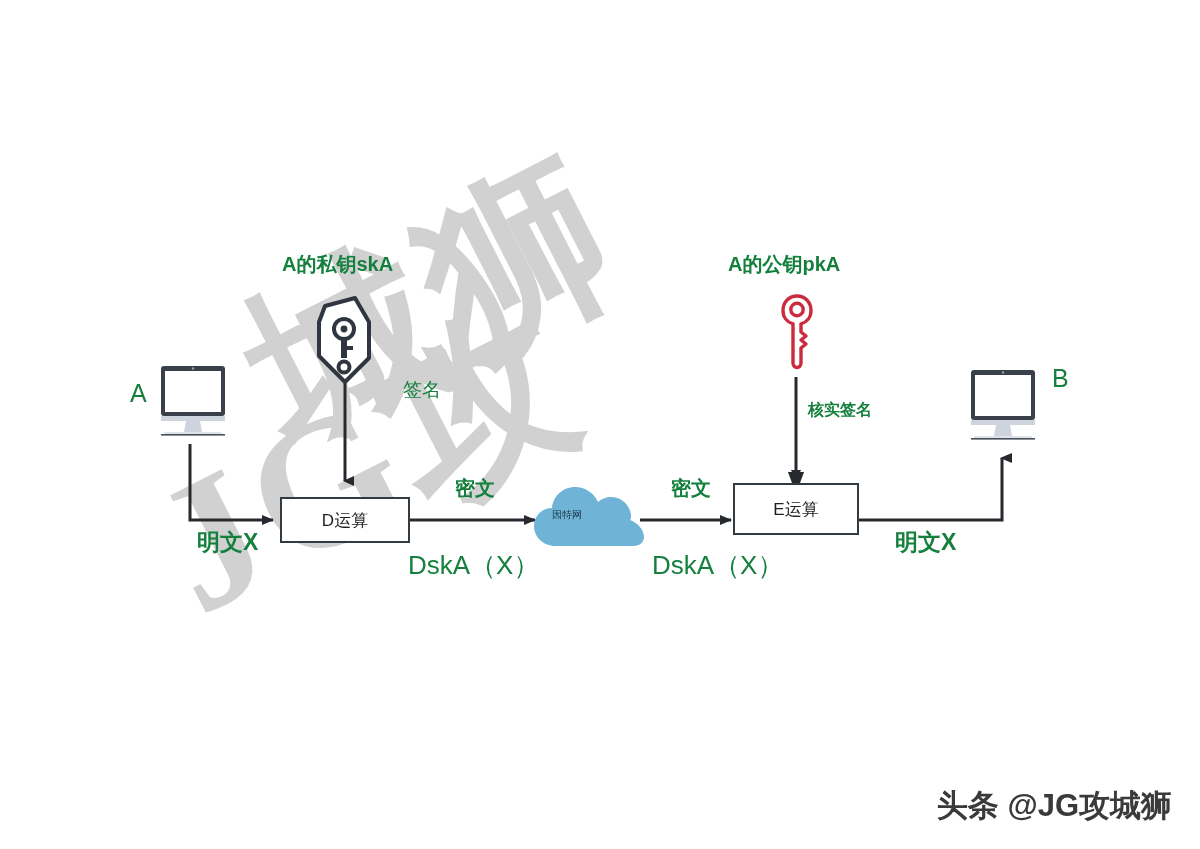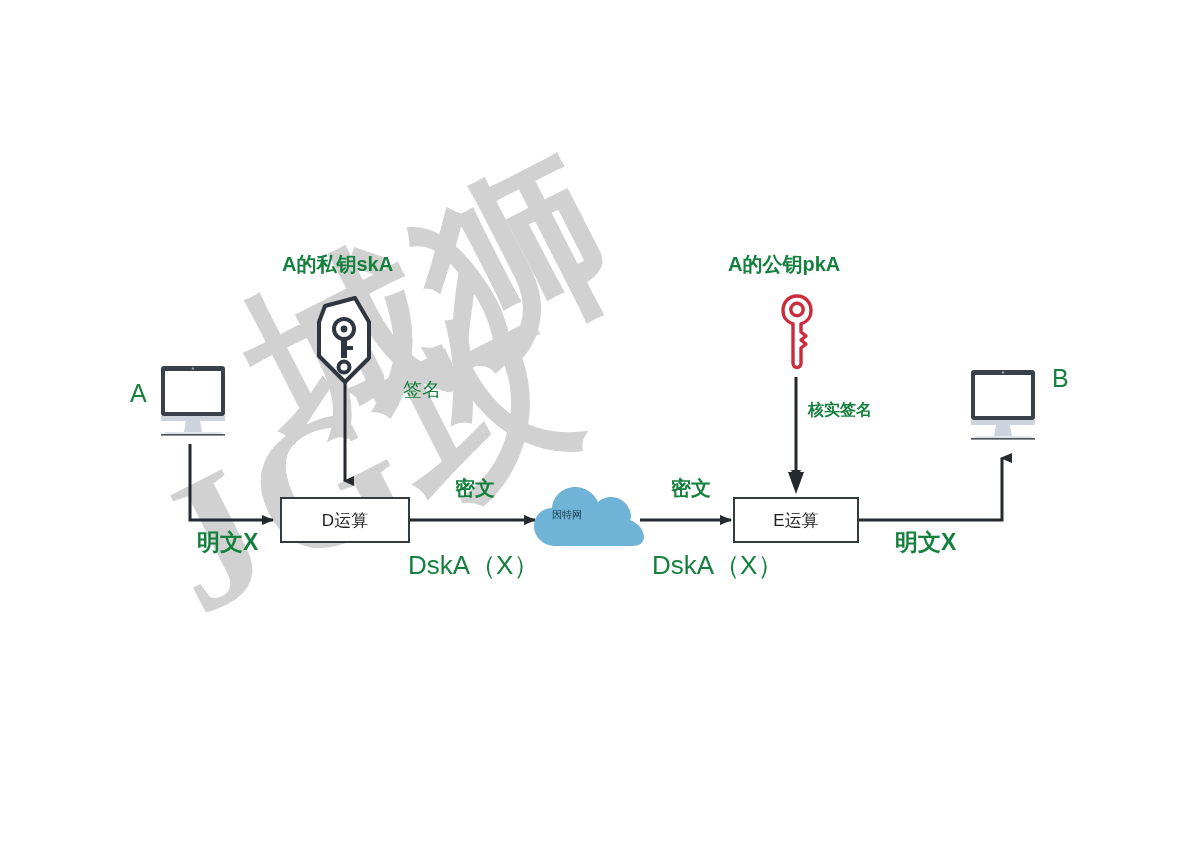--- a/index.html
+++ b/index.html
@@ -158,21 +158,21 @@
   <svg style="position:absolute; left:778px; top:292px;" width="38" height="88" viewBox="0 0 38 88">
     <path d="M19,4 C27.8,4 33,10.8 33,18.5 C33,25 29,30.2 23,31.8 L23,40 L28,44 L23,48 L28,52 L23,56 L23,71 C23,73.8 21.2,75.5 19,75.5 C16.8,75.5 15,73.8 15,71 L15,31.8 C9,30.2 5,25 5,18.5 C5,10.8 10.2,4 19,4 Z" fill="#ffffff" stroke="#cc2b3d" stroke-width="3.4" stroke-linejoin="round"></path>
     <circle cx="19" cy="17.5" r="6.2" fill="#ffffff" stroke="#cc2b3d" stroke-width="3.4"></circle>
   </svg>
   <div class="lbl lbl-bold" style="left:808px; top:402px; font-size:16px;">核实签名</div>
 
   <div class="proc-box" style="left:280px; top:497px; width:130px; height:46px;">
     <span>D运算</span>
   </div>
 
-  <div class="proc-box" style="left:733px; top:497px; width:126px; height:46px;">
+  <div class="proc-box" style="left:733px; top:483px; width:126px; height:52px;">
     <span>E运算</span>
   </div>
 
   <svg style="position:absolute; left:532px; top:480px;" width="114" height="72" viewBox="0 0 114 72">
     <path d="M24,66 C10,66 2,56 2,46 C2,36 10,28 20,28 C21,16 31,7 43,7 C53,7 62,13 66,22
              C69,19 74,17 79,17 C90,17 99,26 99,37 C99,38 99,39 98,40
              C106,43 112,50 112,57 C112,62 108,66 101,66 Z" fill="#6fb3d6"></path>
   </svg>
   <div class="cloud-text" style="left:552px; top:508px;">因特网</div>
 
@@ -181,14 +181,15 @@
   <div class="lbl lbl-bold" style="left:455px; top:478px; font-size:20px;">密文</div>
 
   <div class="lbl lbl-bold" style="left:671px; top:478px; font-size:20px;">密文</div>
 
   <div class="lbl lbl-bold" style="left:895px; top:531px; font-size:23px;">明文X</div>
 
   <div class="lbl" style="left:408px; top:552px; font-size:26px;">DskA（X）</div>
 
   <div class="lbl" style="left:652px; top:552px; font-size:26px;">DskA（X）</div>
 
+  <div class="footer-wm">头条 @JG攻城狮</div>
 
 </div>
 
 </body></html>

